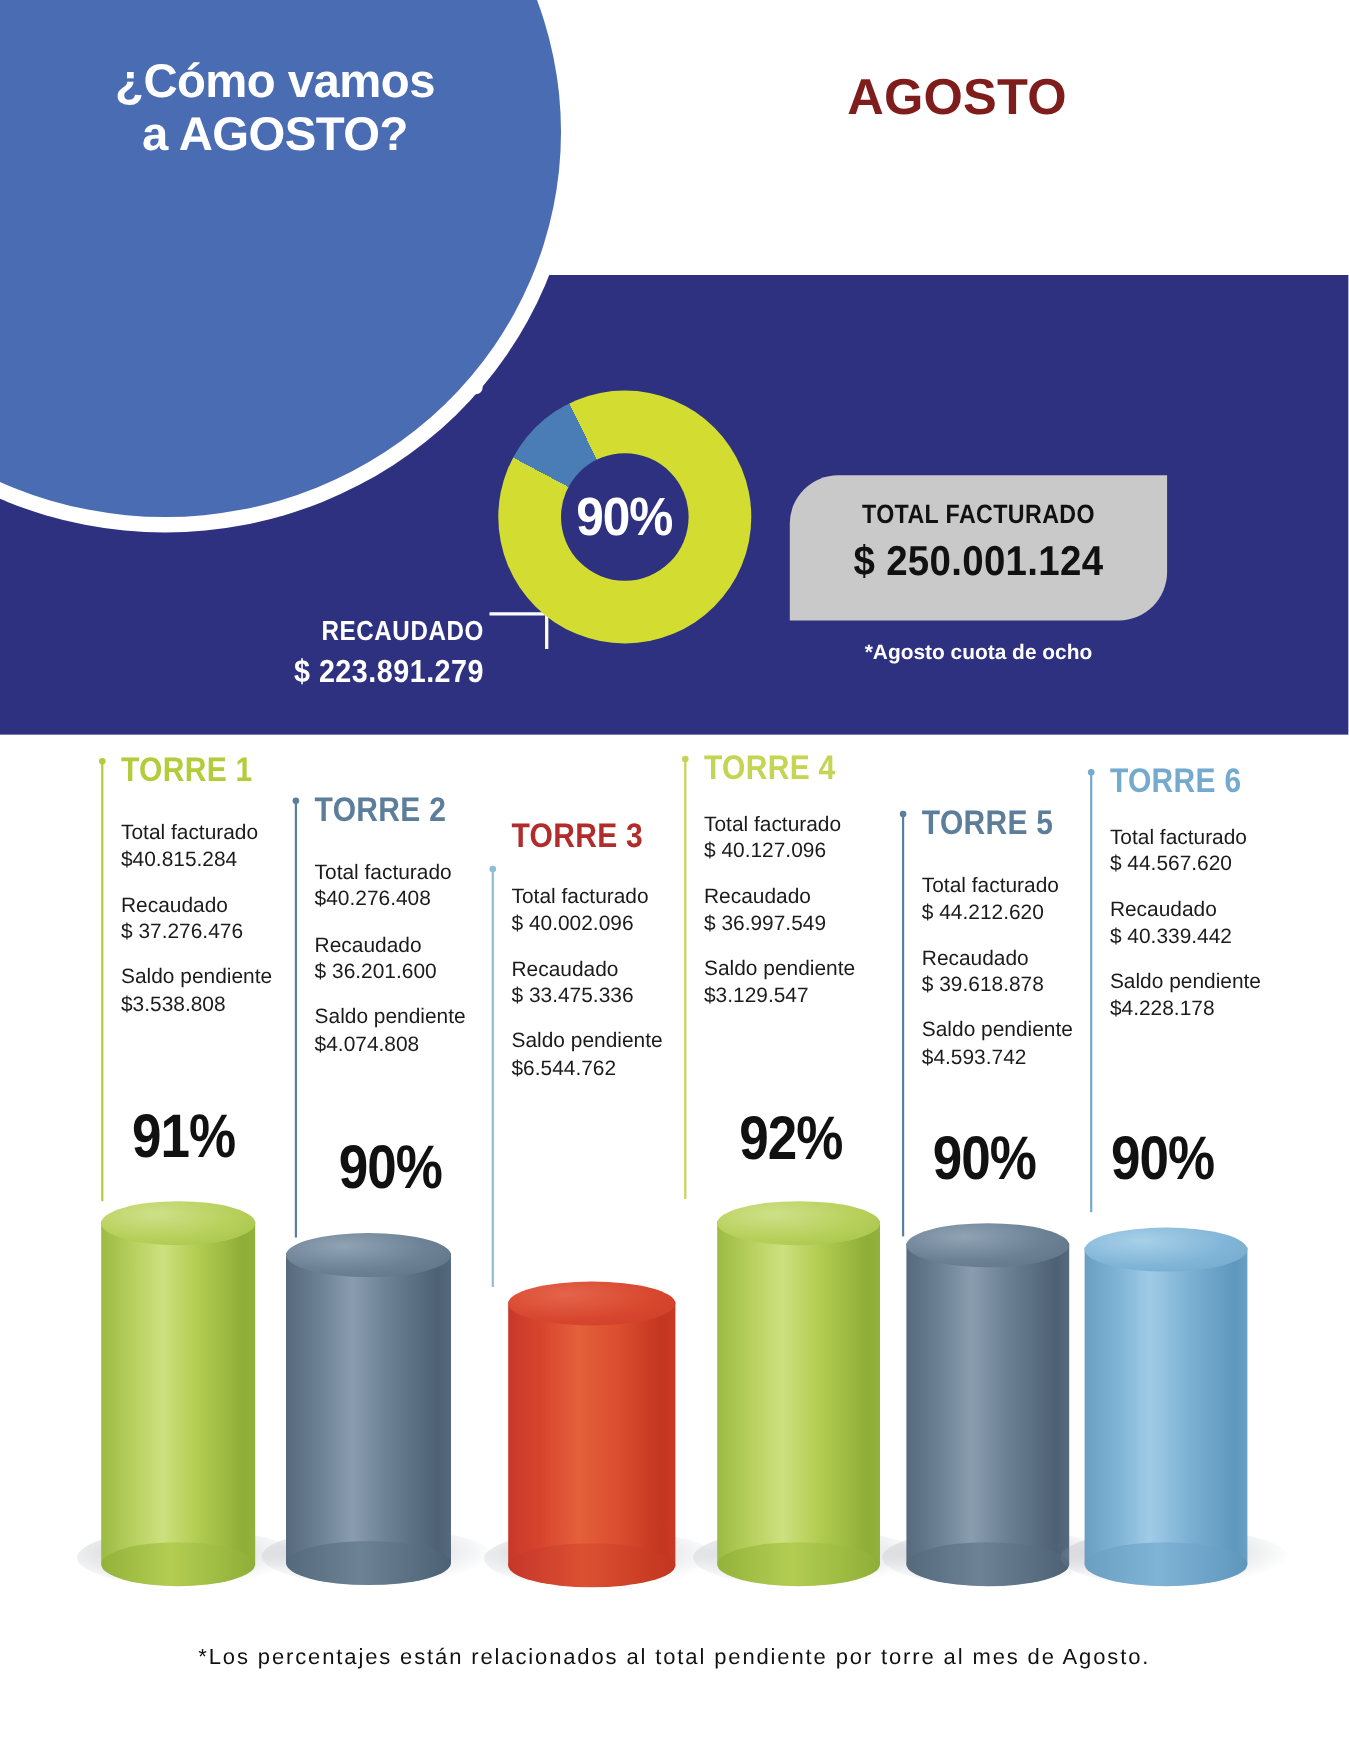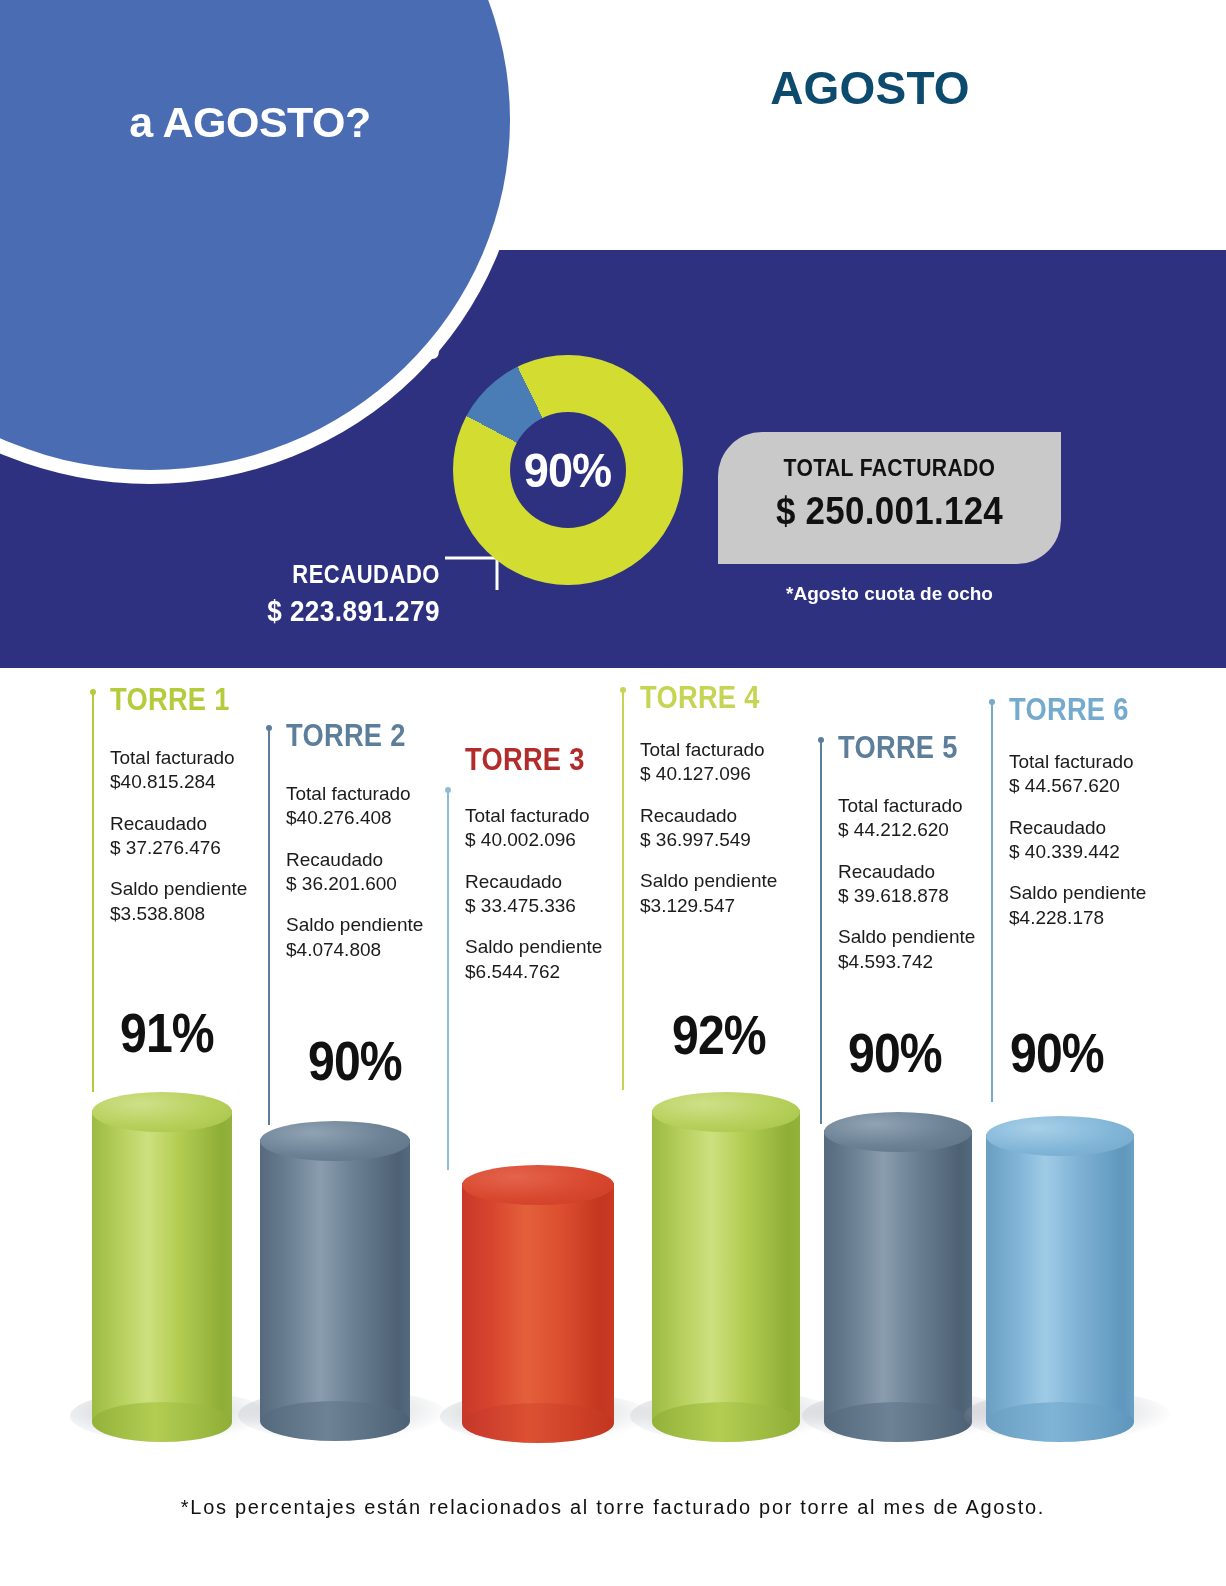--- a/index.html
+++ b/index.html
@@ -28,21 +28,21 @@
   #header-bubble-title .hl{color:#ffffff;}
 
   #header-right{
     position:absolute;left:520px;top:62px;width:700px;text-align:center;z-index:7;
   }
   #header-kicker{
     color:#3a4758;font-size:40px;font-weight:bold;letter-spacing:0.2px;
     line-height:1.02;
   }
   #header-month{
-    color:#0c4a6e;font-size:46px;font-weight:bold;letter-spacing:0.2px;
+    color:#7f1d1d;font-size:46px;font-weight:bold;letter-spacing:0.2px;
     line-height:1.05;margin-top:2px;
   }
 
   
   #navy{
     position:absolute;left:0;top:250px;width:1226px;height:418px;
     background:#2d3180;
     z-index:2;
   }
   
@@ -177,21 +177,21 @@
 <div id="total-box">
   <div class="cap">TOTAL FACTURADO</div>
   <div class="amt">$ 250.001.124</div>
 </div>
 <div id="total-note">*Agosto cuota de ocho</div>
 
 <div id="header"></div>
 <div id="bubble-rim"></div>
 <div id="header-bubble">
   <div id="header-bubble-title">
-    <br>
+    <span>¿Cómo vamos</span><br>
     <span>a </span><span class="hl">AGOSTO?</span>
   </div>
 </div>
 <div id="header-right">
   <div id="header-month">AGOSTO</div>
 </div>
 
 <div id="towers">
 
   <div class="tower" style="left:92px;top:24px;height:400px;">
@@ -351,13 +351,13 @@
   <div class="tower-pct" style="left:1010px;top:352px;">90%</div>
   <div class="cyl" style="left:986px;top:448px;width:148px;height:306px;">
     <div class="cyl-shadow"></div>
     <div class="cyl-body" style="background:linear-gradient(90deg,#6a9fc2 0%,#81b5d7 22%,#a0cbe6 40%,#7fb3d5 62%,#5f97bd 92%,#69a0c4 100%);"></div>
     <div class="cyl-bottomcap" style="background:linear-gradient(90deg,#6a9fc2 0%,#80b4d6 45%,#5e96bc 100%);"></div>
     <div class="cyl-top" style="background:radial-gradient(ellipse at 35% 30%, #a8d0e8 0%, #82b6d8 55%, #71a7cb 100%);"></div>
   </div>
 
 </div>
 
-<div id="footnote">*Los percentajes están relacionados al torre facturado por torre al mes de Agosto.</div>
+<div id="footnote">*Los percentajes están relacionados al total pendiente por torre al mes de Agosto.</div>
 
 </body></html>

